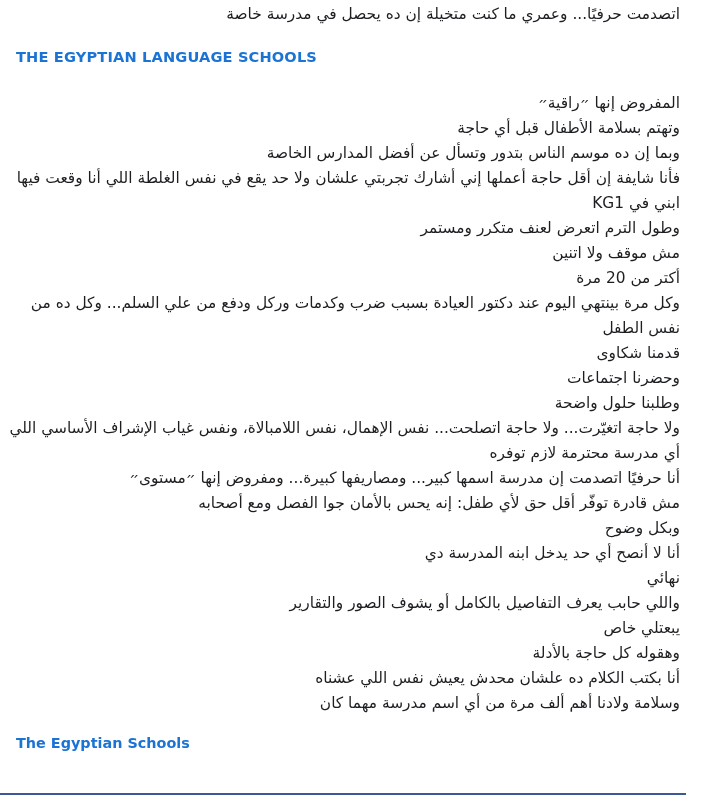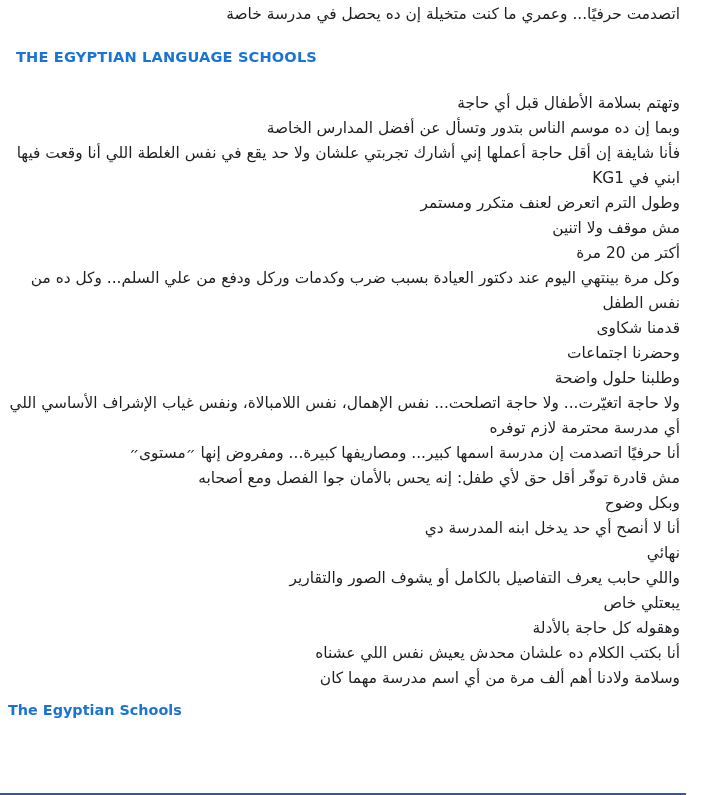--- a/index.html
+++ b/index.html
@@ -78,21 +78,21 @@
 
   .footer-link {
     direction: ltr;
     text-align: left;
     color: #1b74d4;
     font-family: "DejaVu Sans", "Liberation Sans", sans-serif;
     font-weight: bold;
     font-size: 14.4px;
     line-height: 20px;
     padding: 0 0 0 2px;
-    margin: 0;
+    margin: 8px;
     cursor: pointer;
   }
 
   
   .bottom-rule {
     position: absolute;
     left: 0;
     bottom: 0;
     width: 686px;
     height: 2px;
@@ -138,20 +138,21 @@
   <div class="content">
 
     <p class="para first-line">اتصدمت حرفيًا... وعمري ما كنت متخيلة إن ده يحصل في مدرسة خاصة</p>
 
     <div class="gap-md"></div>
 
     <div class="brand-heading">THE EGYPTIAN LANGUAGE SCHOOLS</div>
 
     <div class="gap-lg"></div>
 
+    <p class="para">المفروض إنها ״راقية״</p>
     <p class="para">وتهتم بسلامة الأطفال قبل أي حاجة</p>
     <p class="para">وبما إن ده موسم الناس بتدور وتسأل عن أفضل المدارس الخاصة</p>
     <p class="para">فأنا شايفة إن أقل حاجة أعملها إني أشارك تجربتي علشان ولا حد يقع في نفس الغلطة اللي أنا وقعت فيها</p>
     <p class="para">ابني في KG1</p>
     <p class="para">وطول الترم اتعرض لعنف متكرر ومستمر</p>
     <p class="para">مش موقف ولا اتنين</p>
     <p class="para">أكتر من 20 مرة</p>
     <p class="para">وكل مرة بينتهي اليوم عند دكتور العيادة بسبب ضرب وكدمات وركل ودفع من علي السلم... وكل ده من نفس الطفل</p>
     <p class="para">قدمنا شكاوى</p>
     <p class="para">وحضرنا اجتماعات</p>

